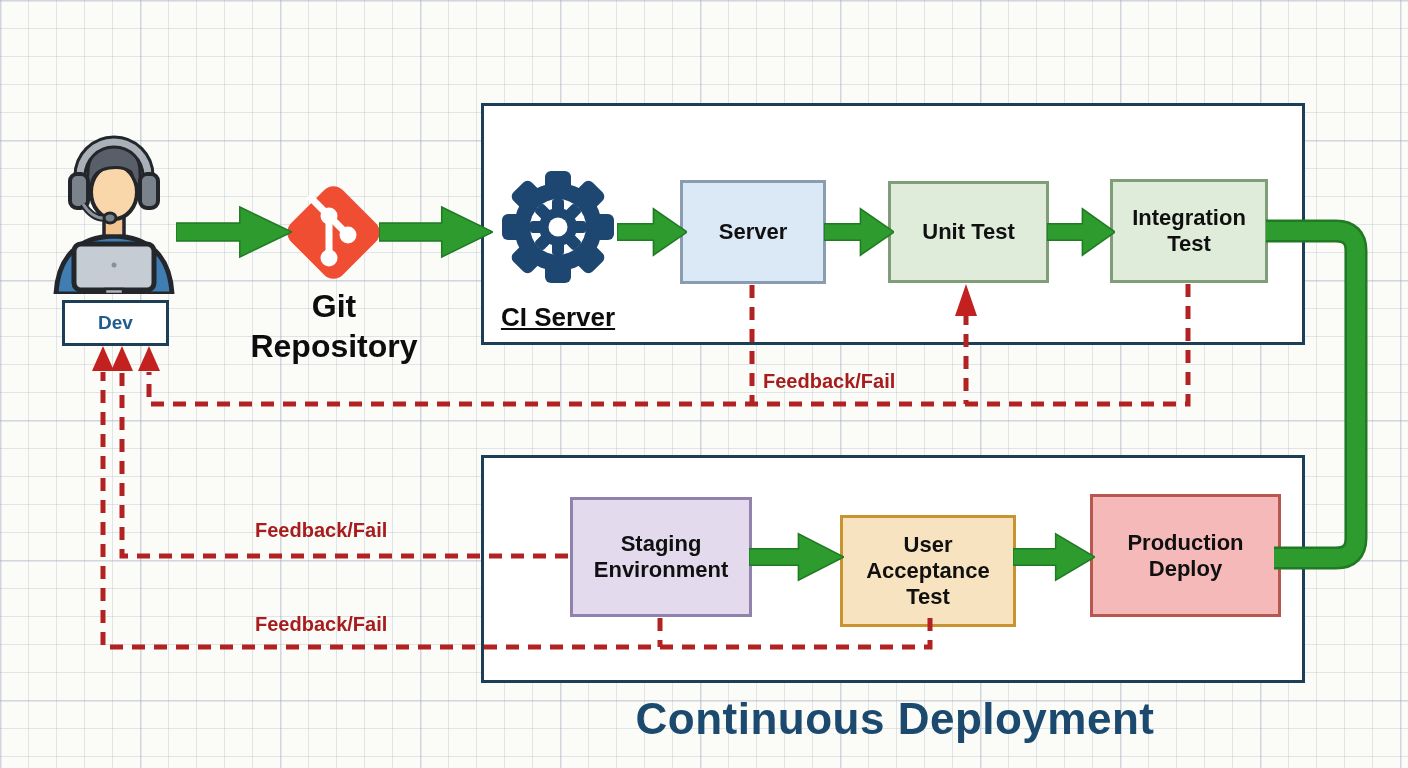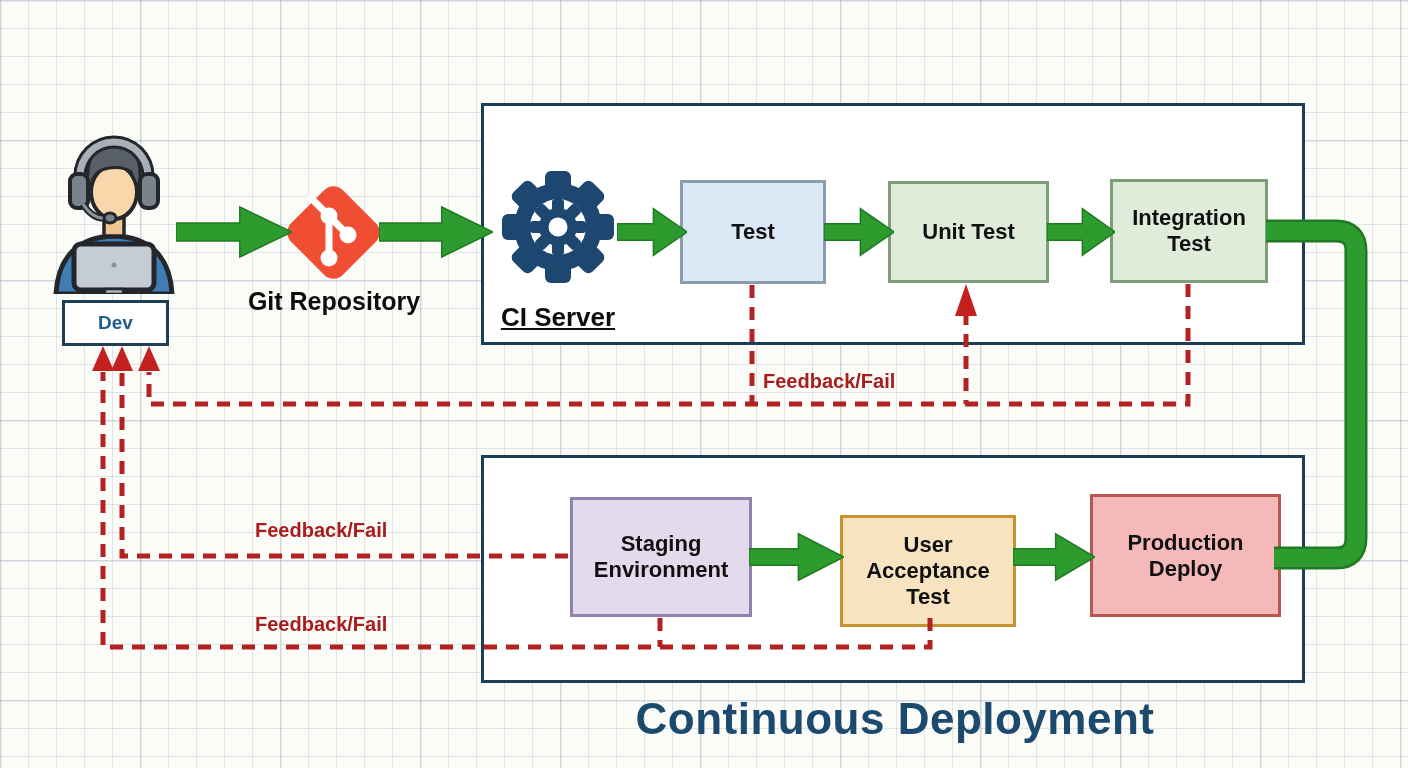--- a/index.html
+++ b/index.html
@@ -38,21 +38,21 @@
     box-sizing:border-box;border:3px solid #888;padding:4px 10px;
   }
   .node.build{background:var(--build-fill,#dbe8f6);border-color:var(--build-border,#8a9cb0);}
   .node.test{background:var(--test-fill,#dfecda);border-color:var(--test-border,#7f9d78);}
   .node.staging{background:var(--staging-fill,#e3daed);border-color:var(--staging-border,#9081ad);}
   .node.uat{background:var(--uat-fill,#f8e3c1);border-color:var(--uat-border,#c9942f);}
   .node.prod{background:var(--prod-fill,#f5b9b9);border-color:var(--prod-border,#b8574f);}
   
   .icon-label{
     position:absolute;text-align:center;font-weight:bold;color:#0d0d0d;
-    font-size:25px;line-height:1.25;
+    font-size:32px;line-height:1.25;
   }
   .dev-badge{
     position:absolute;display:flex;align-items:center;justify-content:center;
     background:#ffffff;border:3px solid var(--container-border,#1d3e57);
     box-sizing:border-box;font-weight:bold;font-size:19px;
     color:var(--dev-text,#1e5d8c);
   }
   .feedback-label{
     position:absolute;font-weight:bold;font-size:20px;
     color:var(--feedback-text-red,#a71d1d);
@@ -141,21 +141,21 @@
         <rect x="54" y="32" width="12" height="56" rx="3" transform="rotate(90 60 60)"></rect>
         <rect x="54" y="32" width="12" height="56" rx="3" transform="rotate(135 60 60)"></rect>
       </g>
       <circle cx="60" cy="60" r="19"></circle>
     </g>
     <circle cx="60" cy="60" r="9.5" fill="#ffffff"></circle>
   </svg>
   <div class="icon-label" style="left:477px;top:301px;width:162px;font-size:26px;text-decoration:underline;">CI Server</div>
 
   <div class="node build" style="left:680px;top:180px;width:146px;height:104px;">
-    <span>Test</span>
+    <span>Server</span>
   </div>
   <div class="node test" style="left:888px;top:181px;width:161px;height:102px;">
     <span>Unit Test</span>
   </div>
   <div class="node test" style="left:1110px;top:179px;width:158px;height:104px;">
     <span>Integration Test</span>
   </div>
 
   <div class="node staging" style="left:570px;top:497px;width:182px;height:120px;">
     <span>Staging Environment</span>

